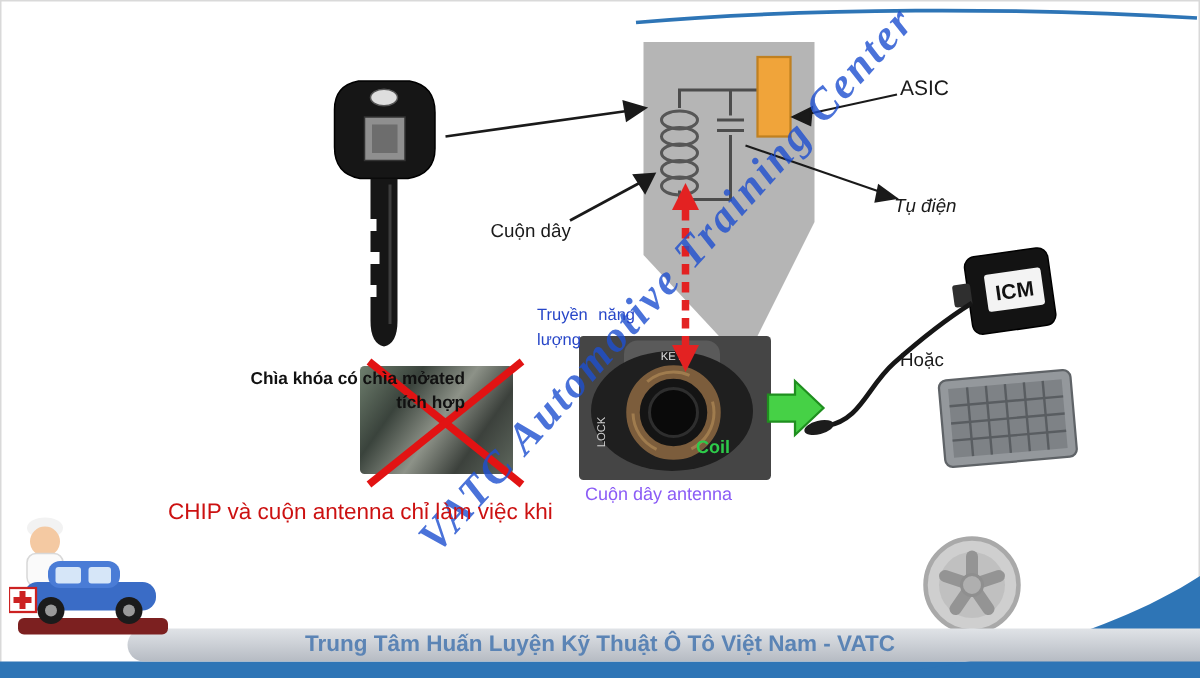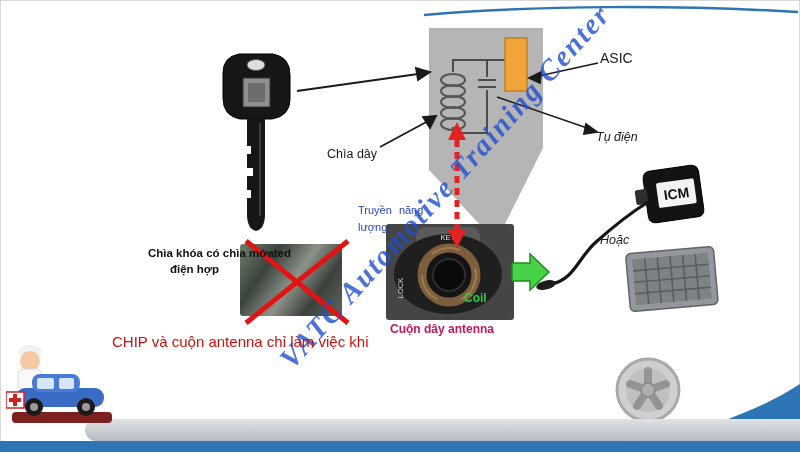--- a/index.html
+++ b/index.html
@@ -152,35 +152,36 @@
     <rect x="0" y="56" width="18" height="16" fill="#ffffff" stroke="#cc2222" stroke-width="1.5"></rect>
     <rect x="7" y="58" width="4" height="12" fill="#cc2222"></rect>
     <rect x="3" y="62" width="12" height="4" fill="#cc2222"></rect>
   </svg>
 
   <div class="abs" style="left:170px;top:170px;width:550px;text-align:center;transform:rotate(-48deg);
               font-family:'Liberation Serif',serif;font-style:italic;font-size:29px;font-weight:600;
               letter-spacing:2px;color:#1e4fd0;opacity:.8;pointer-events:none;">VATC Automotive Training Center</div>
 
   <div class="abs lbl" style="left:600px;top:50px;font-size:14px;">ASIC</div>
-  <div class="abs lbl" style="left:327px;top:147px;">Chìa dây</div>
+  <div class="abs lbl" style="left:327px;top:147px;">Cuộn dây</div>
   <div class="abs lbl" style="left:596px;top:130px;font-style:italic;">Tụ điện</div>
 
   <div class="abs" style="left:358px;top:202px;width:100px;color:#2746c8;font-size:11px;line-height:1.5;word-spacing:4px;">
     <div>Truyền năng lượng</div>
   </div>
 
-  <div class="abs" style="left:390px;top:322px;font-size:12px;font-weight:bold;color:#be185d;">Cuộn dây antenna</div>
-  <div class="abs lbl" style="left:600px;top:233px;font-style:italic;">Hoặc</div>
+  <div class="abs" style="left:390px;top:322px;font-size:12px;font-weight:normal;color:#8b5cf6;">Cuộn dây antenna</div>
+  <div class="abs lbl" style="left:600px;top:233px;">Hoặc</div>
 
-  <div class="abs caption" style="left:148px;top:245px;width:180px;">
+  <div class="abs caption" style="left:130px;top:245px;width:180px;text-align:right;">
     <div>
       <span>Chìa khóa có chìa mở</span><b>ated</b>
     </div>
-    <div style="margin-left:22px;">điện hợp</div>
+    <div style="margin-left:22px;">tích hợp</div>
   </div>
 
   <div class="abs note" style="left:112px;top:333px;width:265px;">
     <div>CHIP và cuộn antenna chỉ làm việc khi</div>
   </div>
 
+  <div class="abs" style="left:0;top:421px;width:800px;text-align:center;font-size:15px;font-weight:bold;color:#5b84b5;">Trung Tâm Huấn Luyện Kỹ Thuật Ô Tô Việt Nam - VATC</div>
 
 </div>
 
 </body></html>

